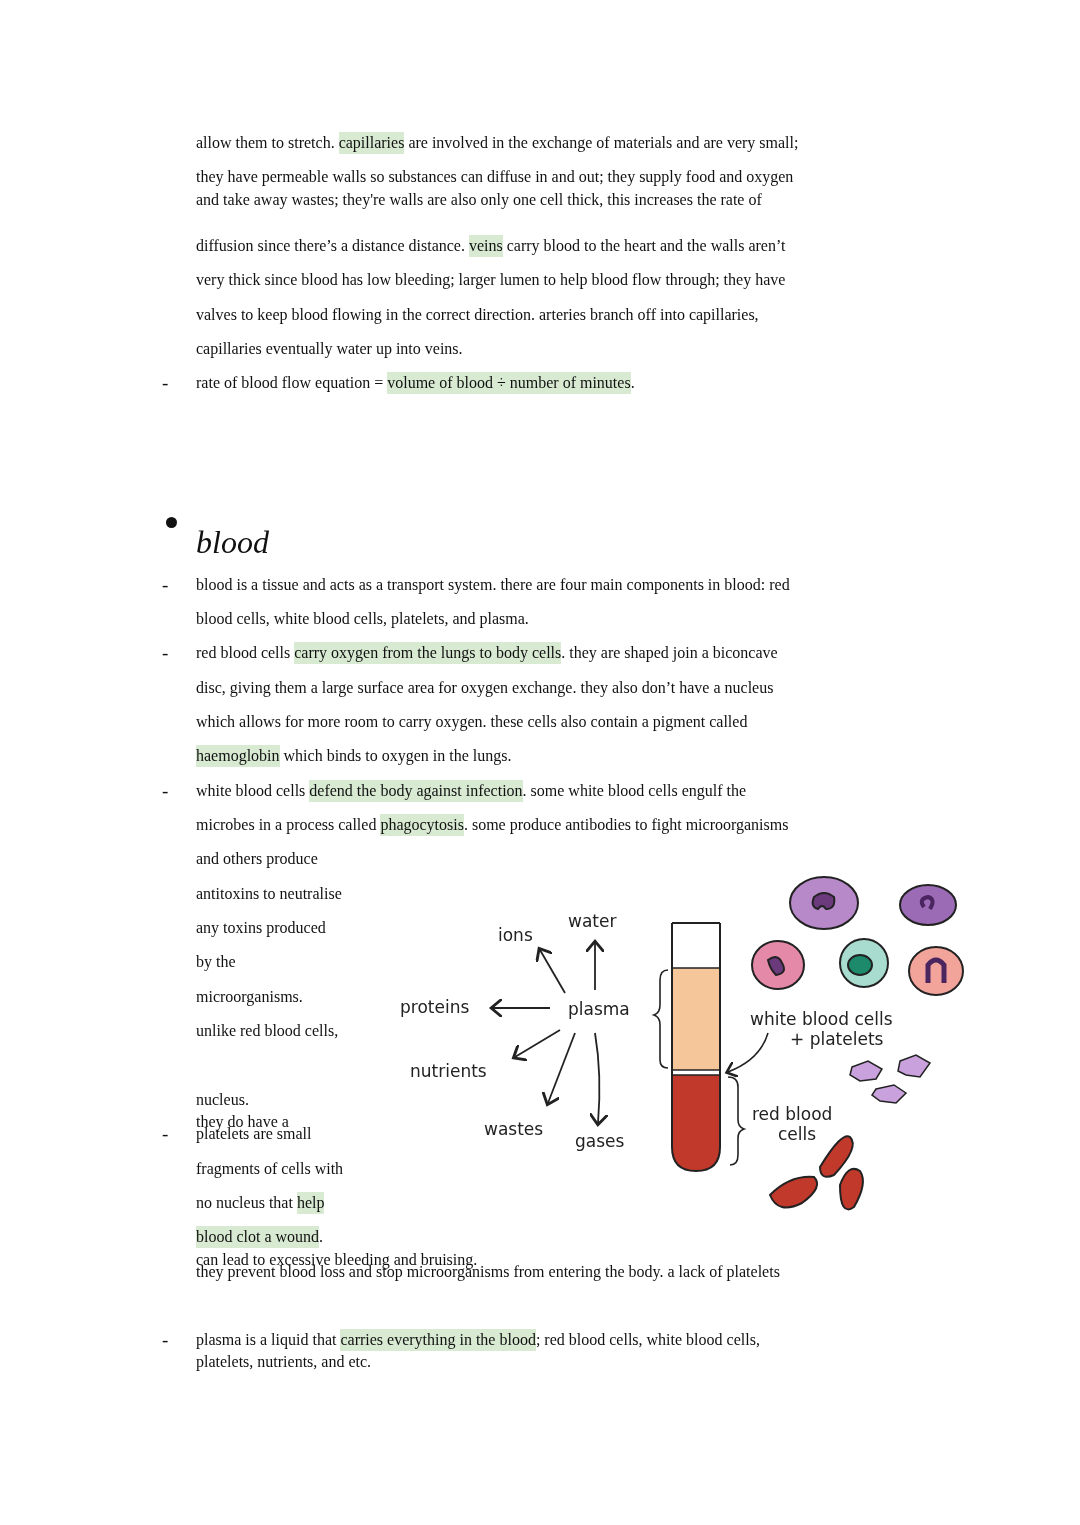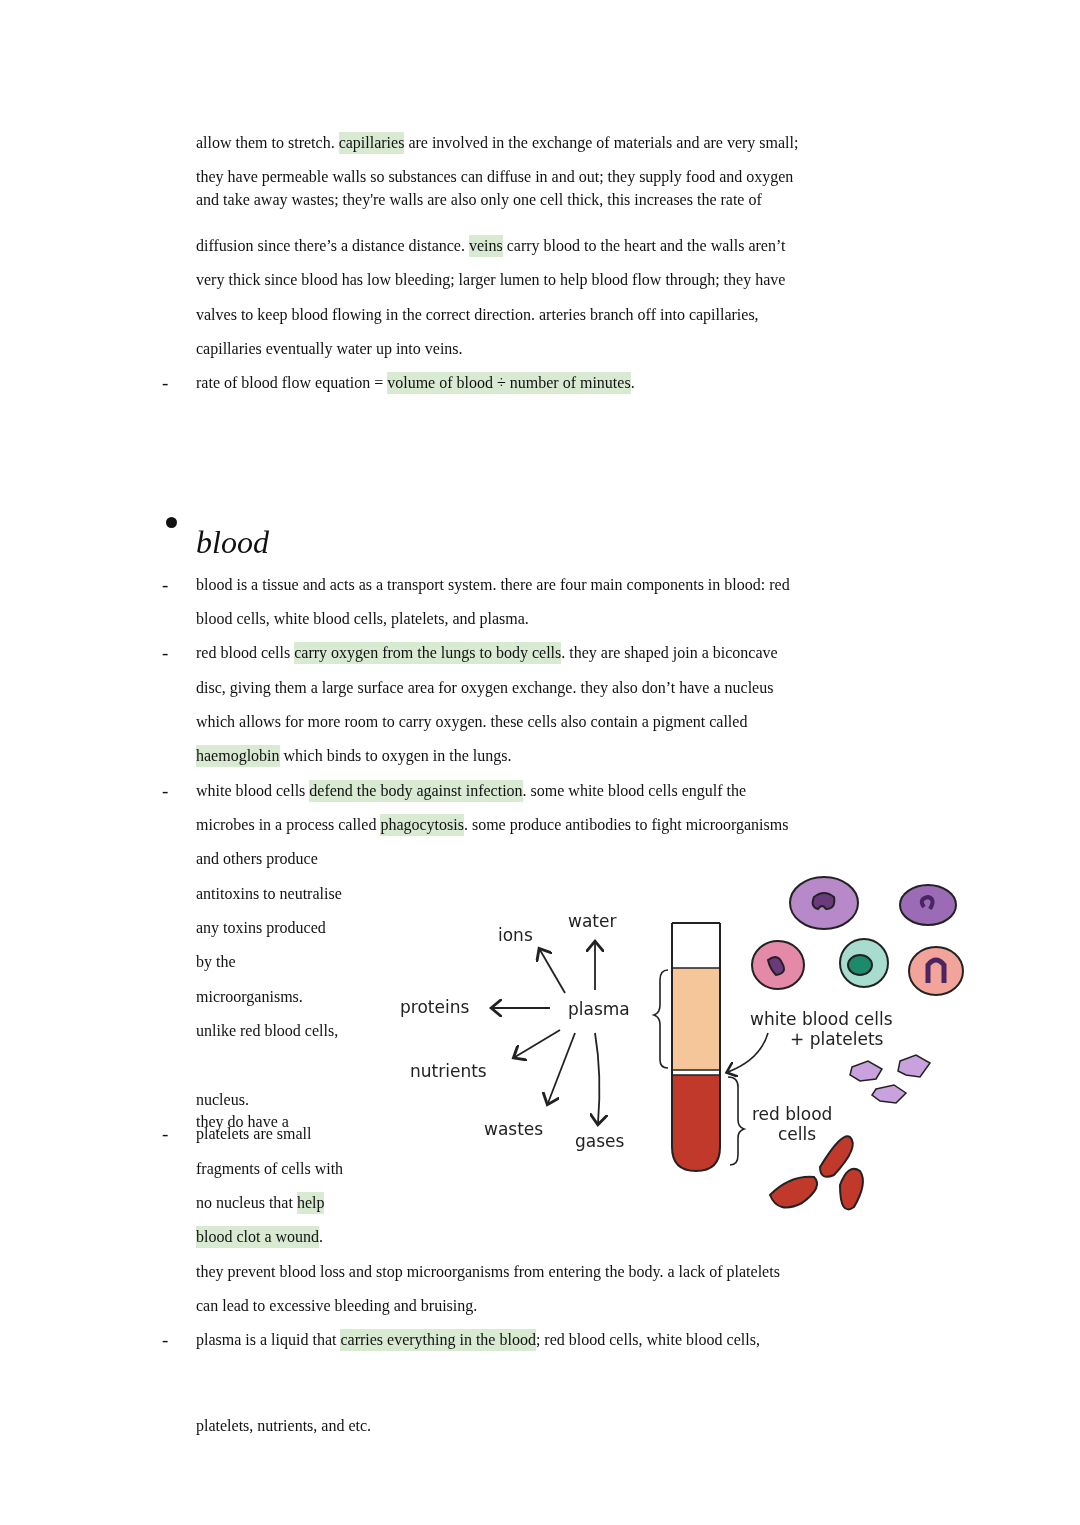--- a/index.html
+++ b/index.html
@@ -50,25 +50,25 @@
 <div class="line" style="top:1019px">unlike red blood cells,</div>
 <div class="line" style="top:1110px">they do have a</div>
 <div class="line" style="top:1088px">nucleus.</div>
 
 <div class="dash" style="top:1122px">-</div>
 <div class="line" style="top:1122px">platelets are small</div>
 <div class="line" style="top:1157px">fragments of cells with</div>
 <div class="line" style="top:1191px"><span>no nucleus that </span><span class="hl">help</span></div>
 <div class="line" style="top:1225px"><span class="hl">blood clot a wound</span><span>.</span></div>
 <div class="line" style="top:1260px">they prevent blood loss and stop microorganisms from entering the body. a lack of platelets</div>
-<div class="line" style="top:1294px">can lead to excessive bleeding and bruising.</div>
+<div class="line" style="top:1248px">can lead to excessive bleeding and bruising.</div>
 
 <div class="dash" style="top:1328px">-</div>
 <div class="line" style="top:1328px"><span>plasma is a liquid that </span><span class="hl">carries everything in the blood</span><span>; red blood cells, white blood cells,</span></div>
-<div class="line" style="top:1414px">platelets, nutrients, and etc.</div>
+<div class="line" style="top:1350px">platelets, nutrients, and etc.</div>
 
 <svg class="diagram" width="590" height="360" viewBox="0 0 590 360">
   <defs>
     <marker id="ah" markerWidth="10" markerHeight="10" refX="5" refY="5" orient="auto">
       <path d="M0,0 L6,5 L0,10" fill="none" stroke="#222" stroke-width="1.6"></path>
     </marker>
   </defs>
 
   <g stroke="#222" stroke-width="1.8" fill="none" marker-end="url(#ah)">
     <line x1="175" y1="128" x2="150" y2="85"></line>

